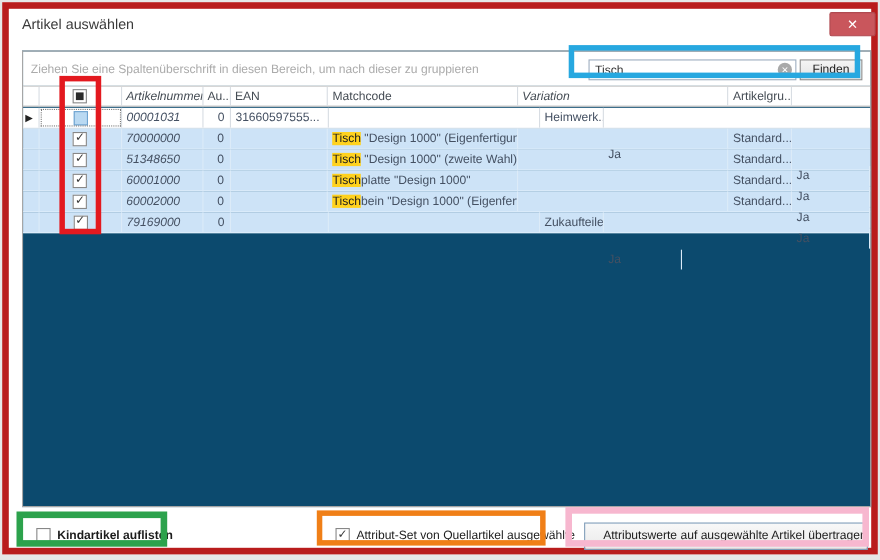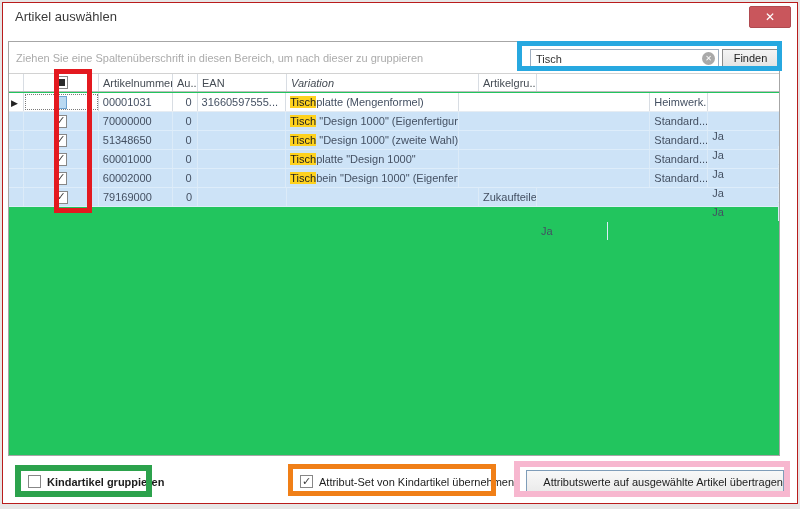--- a/index.html
+++ b/index.html
@@ -1,38 +1,38 @@
 <!DOCTYPE html>
 <html><head>
 <meta charset="utf-8">
 <style>
   * { margin:0; padding:0; box-sizing:border-box; }
   body { font-family:"Liberation Sans","DejaVu Sans",sans-serif; background:#ececec; }
   .screen { position:relative; width:800px; height:509px; background:#e6e6e6; overflow:hidden; }
 
   .dialog { position:absolute; left:2px; top:2px; width:796px; height:502px;
-            background:#ffffff; border:1px solid #b91c1c;padding-left:32px; }
+            background:#ffffff; border:6px solid #b91c1c;padding-left:32px; }
 
   .title { position:absolute; left:12px; top:6px; font-size:13px; color:#3a3a3a; }
   .close-btn { position:absolute; left:746px; top:3px; width:42px; height:22px;
                background:#c9565c; border:1px solid #b04a50; border-radius:2px;
                color:#fff; font-size:12px; font-weight:bold; text-align:center; line-height:20px; cursor:default; }
 
-  .grid-box { position:absolute; left:5px; top:38px; width:772px; height:415px;
-              border:1px solid #a6a6a6; background:#22c55e; }
+  .grid-box { position:absolute; left:12px; top:38px; width:772px; height:415px;
+              border:1px solid #a6a6a6; background:#0c4a6e; }
   .group-panel { position:absolute; left:0; top:0; width:100%; height:31px; background:#fff; }
   .group-hint { position:absolute; left:7px; top:10px; font-size:11px; color:#ababab; white-space:nowrap; }
 
   .hdr-row { position:absolute; left:0; top:31px; width:100%; height:19px; display:flex;
              background:#fff; border-top:1px solid #d2d2d2; border-bottom:1px solid #bcbcbc;
              font-size:11px; color:#454c54; }
   .cell { height:100%; border-right:1px solid #d8dde3; padding:2px 3px 0 4px; overflow:hidden;
           white-space:nowrap; line-height:15px; }
   .c-ind{width:15px; padding:2px 0 0 2px;} .c-cb{width:75px; padding:0; display:flex; align-items:center; justify-content:center;}
-  .c-nr{width:74px;} .c-au{width:25px; text-align:right; padding-right:5px;}
+  .c-nr{width:74px;font-style:italic;} .c-au{width:25px; text-align:right; padding-right:5px;}
   .c-ean{width:89px;} .c-match{width:173px;} .c-var{width:192px;font-style:italic;}
   .c-grp{width:58px;} .c-os{width:71px; border-right:none;margin-top:34px;}
 
   .rows { position:absolute; left:0; top:51px; width:100%; }
   .grid-row { display:flex; height:19px; font-size:11px; color:#445062; background:#fff;
               border-bottom:1px solid #e6ecf2; }
   .grid-row.sel { background:#cde3f7; border-bottom:1px solid #deedfa; }
   .grid-row.sel .cell { border-right:1px solid #dcebf8; }
   .ind { font-size:9px; color:#222; line-height:13px; }
 
@@ -88,35 +88,35 @@
       <div class="hdr-row">
         <div class="cell c-ind"></div>
         <div class="cell c-cb">
           <span class="cb">
               <span class="ind-square"></span>
             </span>
         </div>
         <div class="cell c-nr">Artikelnummer</div>
         <div class="cell c-au">Au...</div>
         <div class="cell c-ean">EAN</div>
+        <div class="cell c-match">Matchcode</div>
         <div class="cell c-var">Variation</div>
         <div class="cell c-grp">Artikelgru...</div>
         <div class="cell c-os">OS Aktiv</div>
       </div>
 
       <div class="rows" id="rows-container">
   <div class="grid-row">
     <div class="cell c-ind"><span class="ind">▶</span></div>
     <div class="cell c-cb cb-cell-focus">
               <span class="cb unchecked-blue"></span>
             </div>
     <div class="cell c-nr">00001031</div>
     <div class="cell c-au">0</div>
     <div class="cell c-ean">31660597555...</div>
-    <div class="cell c-match"><span class="pre"></span><span class="hl" style="background: rgb(255, 210, 30);">Tisch</span><span class="post">platte (Mengenformel)</span></div>
     <div class="cell c-var"></div>
     <div class="cell c-grp">Heimwerk...</div>
     <div class="cell c-os">Ja</div>
   </div>
 
   <div class="grid-row sel">
     <div class="cell c-ind"><span class="ind"></span></div>
     <div class="cell c-cb">
               <span class="cb">
                 <span class="mark">✓</span>
@@ -195,27 +195,27 @@
   </div>
 </div>
     </div>
 
     <input class="search-input" value="Tisch" style="">
     <div class="clear-icon">✕</div>
     <button class="find-btn">Finden</button>
 
     <div class="footer-check fc-kind">
       <span class="cb" id="cb-kind"></span>
-      <span class="fc-label bold">Kindartikel gruppieren</span>
+      <span class="fc-label bold">Kindartikel auflisten</span>
     </div>
     <div class="footer-check fc-attr">
       <span class="cb" id="cb-attr">
           <span class="mark">✓</span>
         </span>
-      <span class="fc-label">Attribut-Set von Kindartikel übernehmen</span>
+      <span class="fc-label">Attribut-Set von Quellartikel ausgewählte</span>
     </div>
     <button class="transfer-btn">Attributswerte auf ausgewählte Artikel übertragen</button>
   </div>
 
   <div class="ann ann-red" style="border-color: rgb(227, 25, 31);"></div>
   <div class="ann ann-blue" style="border-color: rgb(39, 168, 224);"></div>
   <div class="ann ann-green" style="border-color: rgb(44, 162, 76);"></div>
   <div class="ann ann-orange" style="border-color: rgb(240, 127, 23);"></div>
   <div class="ann ann-pink" style="border-color: rgb(247, 183, 207);"></div>
 </div>

